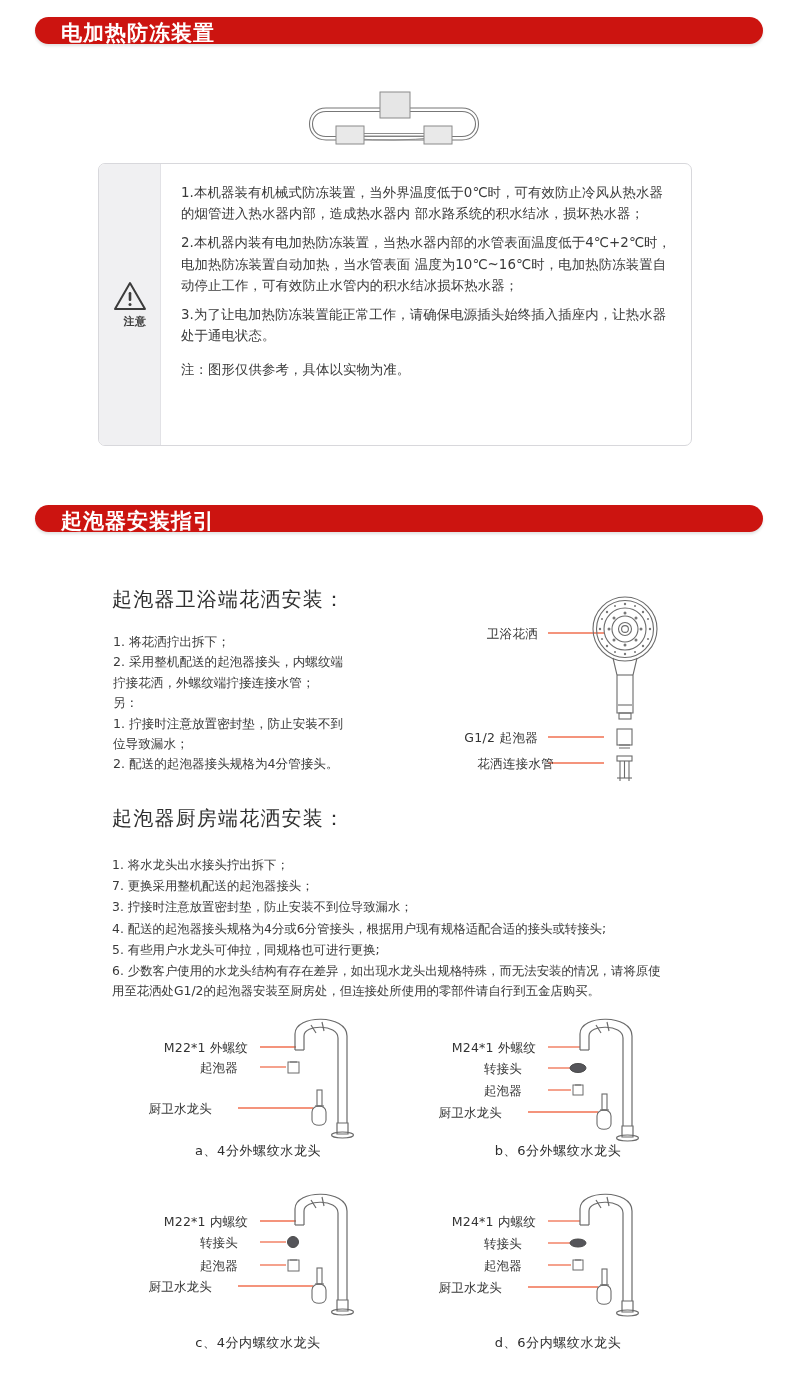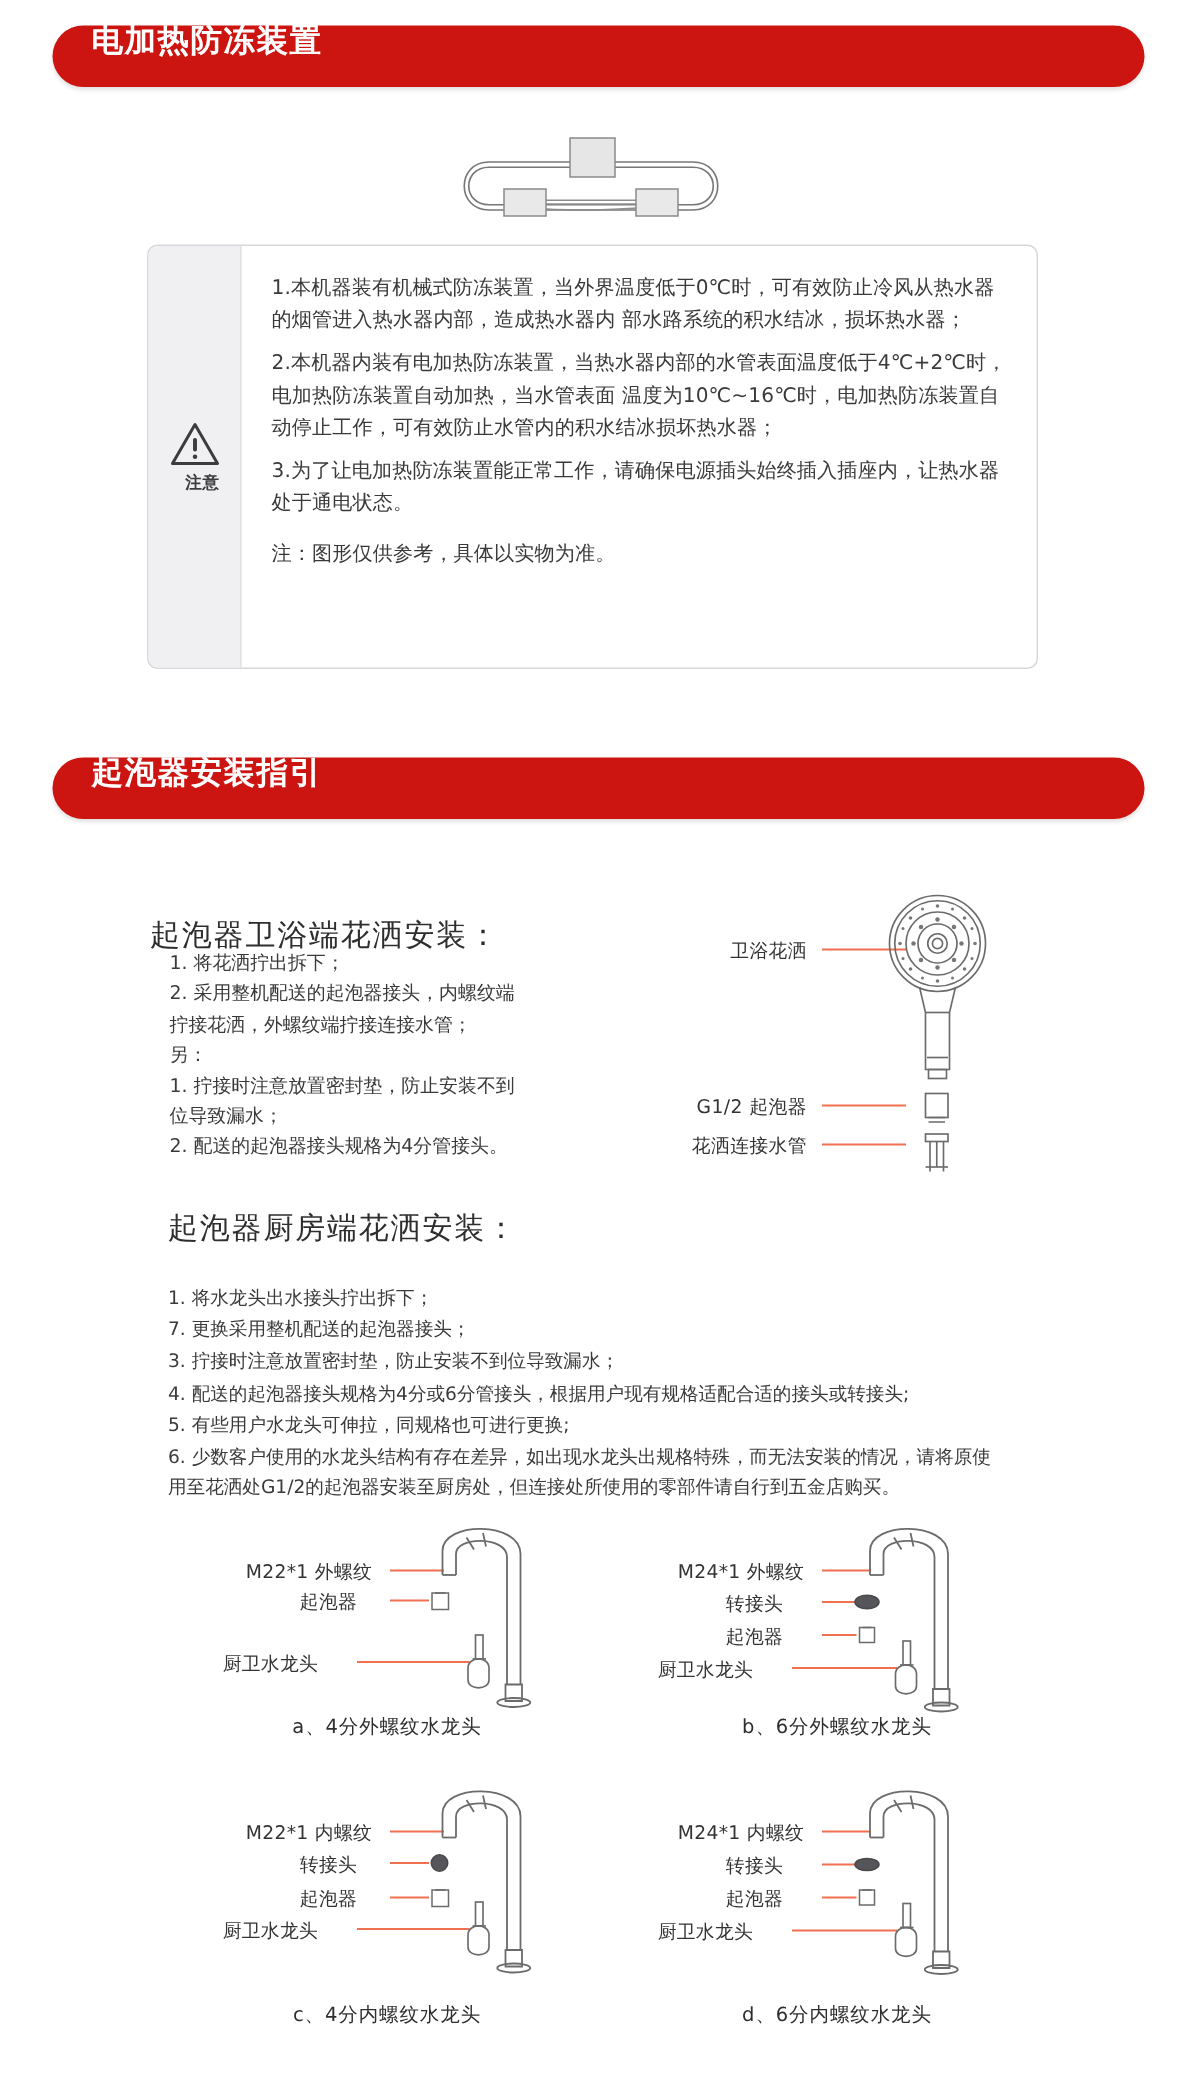--- a/index.html
+++ b/index.html
@@ -14,25 +14,25 @@
     font-family: "DejaVu Sans", "Liberation Sans", sans-serif;
     color: #3a3a3a;
     overflow: hidden;
   }
 
   
   .banner {
     position: absolute;
     left: 35px;
     width: 728px;
-    height: 41px;
+    height: 27px;
     background: #cc1410;
     border-radius: 21px;
     display: flex;
-    align-items: flex-start;
+    align-items: flex-end;
     box-shadow: 0 2px 3px rgba(0,0,0,0.12);
   }
   .banner-title {
     color: #ffffff;
     font-size: 21px;
     font-weight: bold;
     letter-spacing: 1px;
     margin-left: 26px;
     line-height: 1;
   }
@@ -101,21 +101,21 @@
   .notice-p.note { margin-top: 13px; }
 
   
   .sec-heading {
     position: absolute;
     font-size: 20px;
     font-weight: normal;
     color: #2e2e2e;
     letter-spacing: 1.2px;
   }
-  #heading-bath { left: 100px; top: 586px; margin-top: 24px; }
+  #heading-bath { left: 112px; top: 586px; }
   #heading-kitchen { left: 112px; top: 805px; }
 
   .bath-steps {
     position: absolute;
     left: 113px;
     top: 632px;
     width: 330px;
     font-size: 12.6px;
     line-height: 1.62;
     color: #3a3a3a;
@@ -302,21 +302,21 @@
     </g>
 
     <g fill="none" stroke="#6b6b6b" stroke-width="1.1">
       <rect x="147" y="171" width="15" height="5"></rect>
       <path d="M150 176 L150 196 M159 176 L159 196 M154.5 176 L154.5 193"></path>
       <path d="M147 193 L162 193"></path>
     </g>
   </svg>
   <div class="dlabel" style="right:152px; top:41px;">卫浴花洒</div>
   <div class="dlabel" style="right:152px; top:145px;">G1/2 起泡器</div>
-  <div class="dlabel" style="right:152px; top:171px;">花洒连接水管</div>
+  <div class="dlabel" style="right:136px; top:171px;">花洒连接水管</div>
 </div>
 
 <div class="sec-heading" id="heading-kitchen">起泡器厨房端花洒安装：</div>
 
 <div class="kitchen-steps">
   <div>1. 将水龙头出水接头拧出拆下；</div>
   <div>7. 更换采用整机配送的起泡器接头；</div>
   <div>3. 拧接时注意放置密封垫，防止安装不到位导致漏水；</div>
   <div>4. 配送的起泡器接头规格为4分或6分管接头，根据用户现有规格适配合适的接头或转接头;</div>
   <div>5. 有些用户水龙头可伸拉，同规格也可进行更换;</div>

